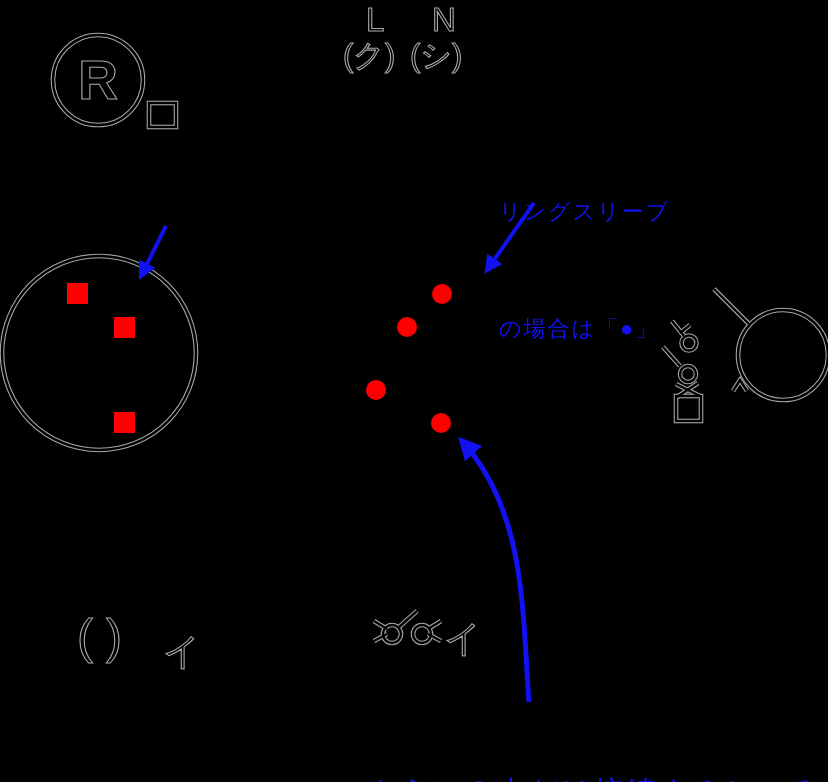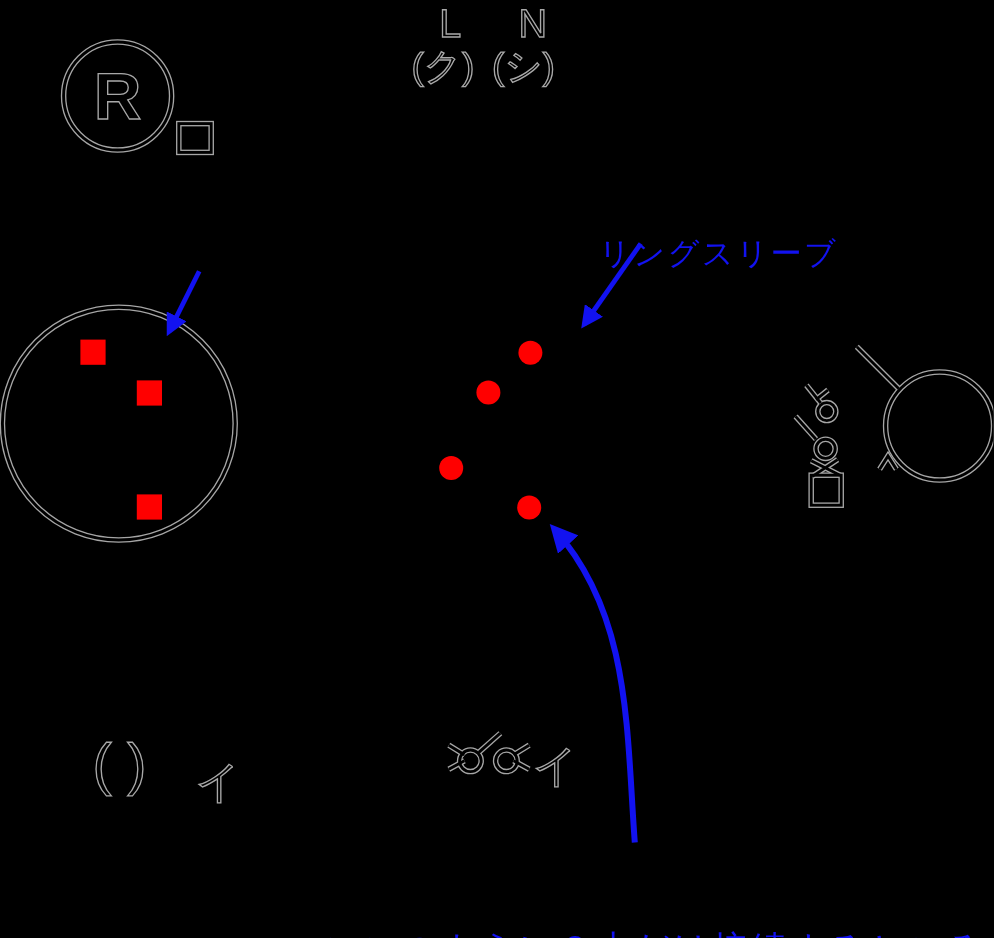--- a/index.html
+++ b/index.html
@@ -8,21 +8,21 @@
     font-family:"Liberation Sans",sans-serif;
   }
   svg{position:absolute;left:0;top:0;}
   
   .edge{stroke:#a6a6a6;stroke-width:4.6;fill:none;}
   .core{stroke:#000;stroke-width:2.4;fill:none;}
   .htext{fill:#000;stroke:#a8a8a8;stroke-width:1.1;font-family:"Liberation Sans",sans-serif;}
   .blue-line{stroke:#1212f0;fill:none;}
   .ann{
     position:absolute;color:#1212f0;white-space:pre;
-    font-size:26px;line-height:39px;letter-spacing:2px;
+    font-size:22px;line-height:39px;letter-spacing:2px;
   }
   .ann div{white-space:pre;}
   .sq{position:absolute;width:21px;height:21px;}
   .dot{position:absolute;width:20px;height:20px;border-radius:50%;}
 </style>
 </head>
 <body>
 
 <div id="stage">
 
@@ -81,19 +81,20 @@
       <div class="sq" style="left: 114px; top: 317px; background: rgb(255, 0, 0);"></div>
       <div class="sq" style="left: 114px; top: 412px; background: rgb(255, 0, 0);"></div>
       <div class="dot" style="left: 432px; top: 284px; background: rgb(255, 0, 0);"></div>
       <div class="dot" style="left: 397px; top: 317px; background: rgb(255, 0, 0);"></div>
       <div class="dot" style="left: 366px; top: 380px; background: rgb(255, 0, 0);"></div>
       <div class="dot" style="left: 431px; top: 413px; background: rgb(255, 0, 0);"></div>
     </div>
 
   <div class="ann" style="left:499px;top:114px;">
     <div>リングスリーブ</div>
+    <div>の場合は「●」</div>
   </div>
   <div class="ann" style="left:268px;top:694px;font-size:30px;">
     <div>ここのように２本だけ接続するところ</div>
     
   </div>
 
 </div>
 
 </body></html>

